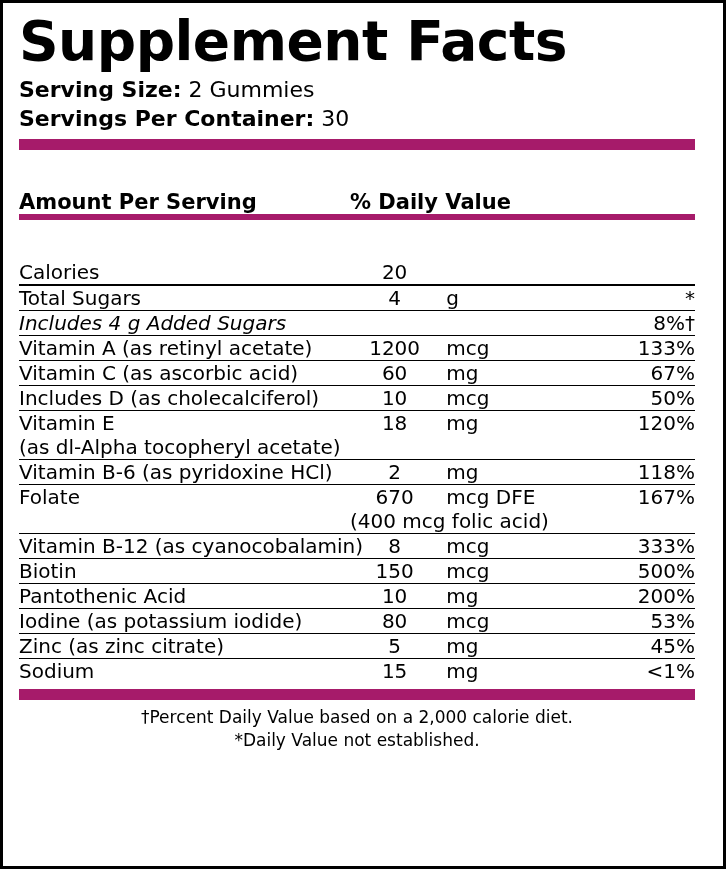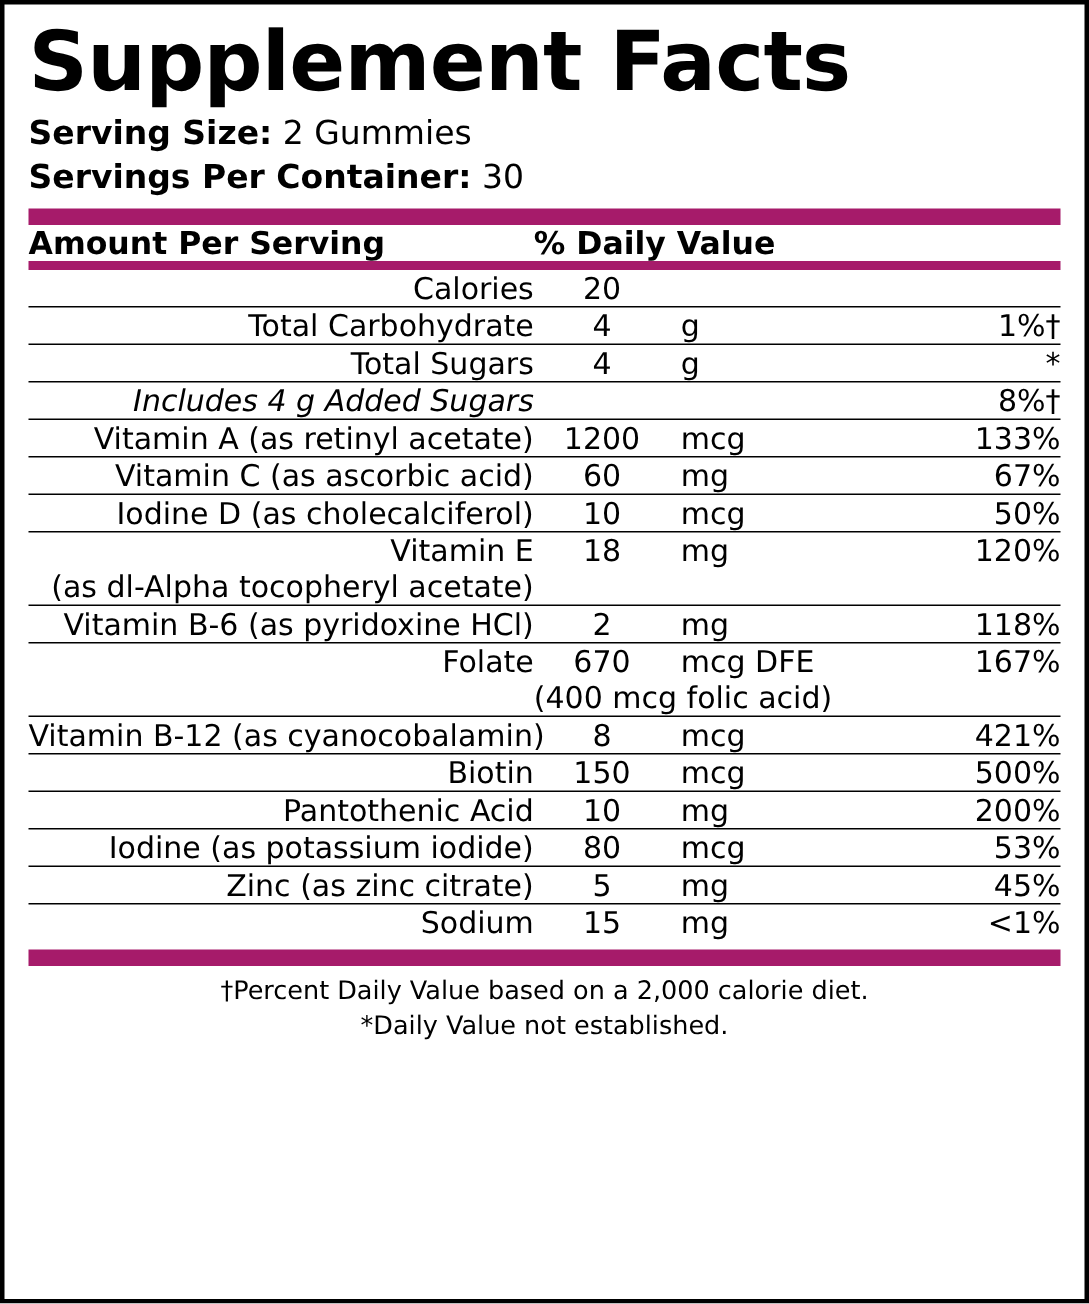--- a/index.html
+++ b/index.html
@@ -13,21 +13,21 @@
     font-family: "DejaVu Sans", sans-serif;
     color: #000000;
     -webkit-font-smoothing: antialiased;
   }
   #panel {
     position: relative;
     box-sizing: border-box;
     width: 726px;
     height: 869px;
     border: 3px solid #000000;
-    padding: 10px 16px 0 16px;
+    padding: 10px 28px 0 16px;
     background: #ffffff;
     overflow: hidden;
   }
   .title {
     font-size: 55px;
     font-weight: bold;
     letter-spacing: -0.5px;
     line-height: 1.05;
     margin: 0 0 4px 0;
     white-space: nowrap;
@@ -48,20 +48,21 @@
     height: 6px;
     background: #a61b6a;
     margin: 0;
   }
 
   table.facts {
     width: 100%;
     border-collapse: collapse;
     table-layout: fixed;
     font-size: 20px;
+    margin-top: 40px;
   }
   table.facts td, table.facts th {
     padding: 0;
     vertical-align: baseline;
   }
   .col-name   { width: 330px; }
   .col-amt    { width: 96px;  }
   .col-unit   { width: 130px; }
   .col-dv     { width: 118px; }
 
@@ -69,21 +70,21 @@
     font-size: 21px;
     font-weight: bold;
     padding: 5px 0 6px 0;
     white-space: nowrap;
   }
 
   .row td {
     padding: 4px 0 4px 0;
     white-space: nowrap;
   }
-  .row .name { text-align: right; }
+  .row .name { text-align: left; }
   .row .amt  { text-align: center; padding-right: 7px; }
   .row .unit { text-align: left; }
   .row .dv   { text-align: right; }
 
   .indent1 { padding-left: 16px; }
   .indent2 { padding-left: 34px; font-style: italic; }
   .sub-line { padding-left: 12px; }
 
   .sep td {
     padding: 0;
@@ -150,26 +151,20 @@
           <td class="name">Calories</td>
           <td class="amt">20</td>
           <td class="unit"></td>
           <td class="dv"></td>
         </tr>
         <tr class="sep">
           <td colspan="4">
             <div class="line"></div>
           </td>
         </tr>
-        <tr class="row">
-          <td class="name">Total Carbohydrate</td>
-          <td class="amt">4</td>
-          <td class="unit">g</td>
-          <td class="dv">1%†</td>
-        </tr>
         <tr class="sep">
           <td colspan="4">
             <div class="line"></div>
           </td>
         </tr>
         <tr class="row">
           <td class="name indent1">Total Sugars</td>
           <td class="amt">4</td>
           <td class="unit">g</td>
           <td class="dv">*</td>
@@ -206,21 +201,21 @@
           <td class="amt">60</td>
           <td class="unit">mg</td>
           <td class="dv">67%</td>
         </tr>
         <tr class="sep">
           <td colspan="4">
             <div class="line"></div>
           </td>
         </tr>
         <tr class="row">
-          <td class="name">Iodine D (as cholecalciferol)</td>
+          <td class="name">Includes D (as cholecalciferol)</td>
           <td class="amt">10</td>
           <td class="unit">mcg</td>
           <td class="dv">50%</td>
         </tr>
         <tr class="sep">
           <td colspan="4">
             <div class="line"></div>
           </td>
         </tr>
         <tr class="row">
@@ -263,21 +258,21 @@
         </tr>
         <tr class="sep">
           <td colspan="4">
             <div class="line"></div>
           </td>
         </tr>
         <tr class="row">
           <td class="name">Vitamin B-12 (as cyanocobalamin)</td>
           <td class="amt">8</td>
           <td class="unit">mcg</td>
-          <td class="dv">421%</td>
+          <td class="dv">333%</td>
         </tr>
         <tr class="sep">
           <td colspan="4">
             <div class="line"></div>
           </td>
         </tr>
         <tr class="row">
           <td class="name">Biotin</td>
           <td class="amt">150</td>
           <td class="unit">mcg</td>

